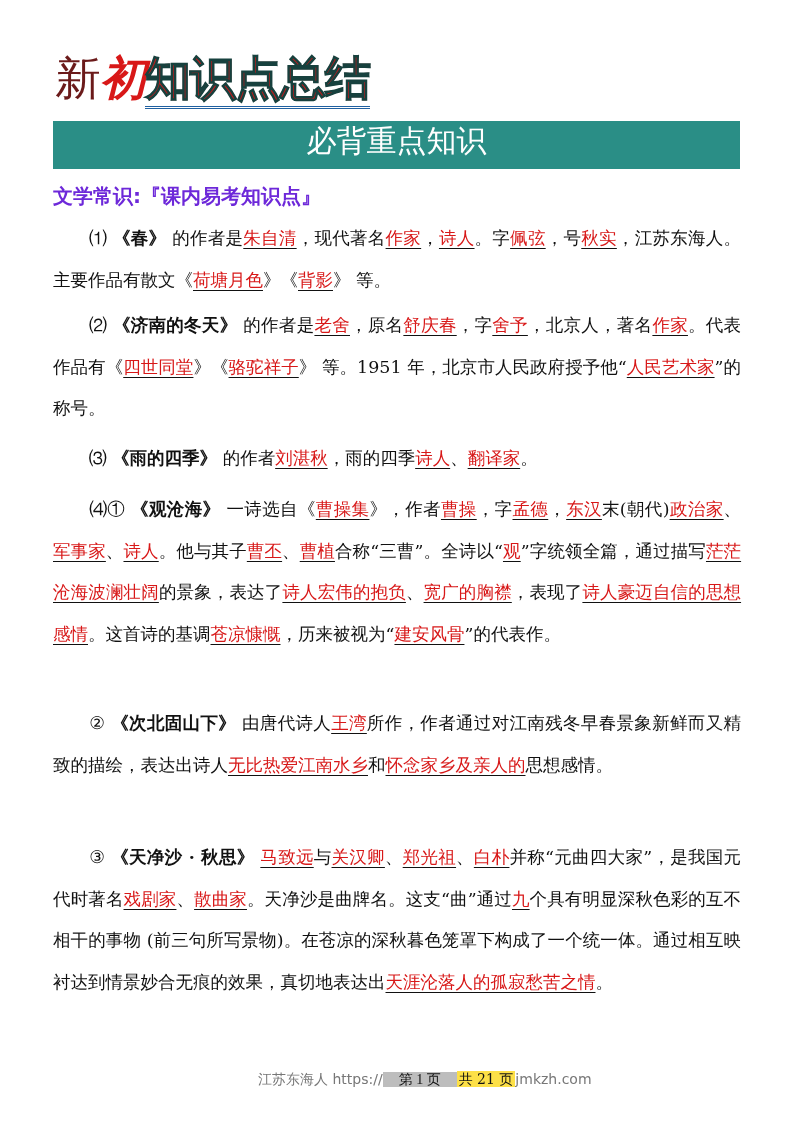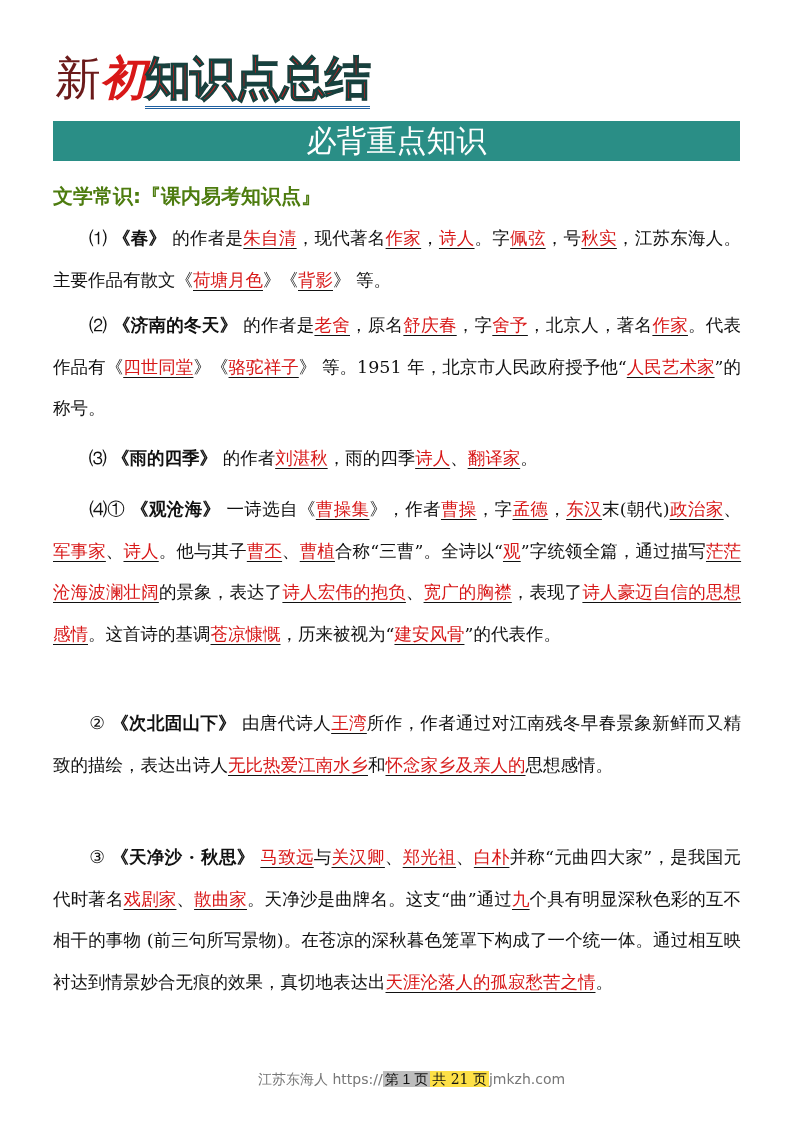--- a/index.html
+++ b/index.html
@@ -8,40 +8,40 @@
   .title {
     position: absolute; left: 55px; top: 46px; width: 690px; height: 66px;
     display: flex; align-items: center; white-space: nowrap;
     font-family: "DejaVu Sans", sans-serif; font-weight: bold; font-size: 46px; letter-spacing: -1px;
   }
   .t-dark { color: #6b1a1a; font-weight: normal; }
   .t-red { color: #d81818; font-style: italic; }
   .t-black { color: #000; }
   .t-teal { color: #b91c1c; -webkit-text-stroke: 1px #17413e; border-bottom: 3px double #2060a0; line-height: 56px; }
   .banner {
-    position: absolute; left: 53px; top: 121px; width: 687px; height: 40px;
+    position: absolute; left: 53px; top: 121px; width: 687px; height: 48px;
     background: #2a8e86; color: #fff; text-align: center;
     font-family: "DejaVu Serif", serif; font-size: 30px; line-height: 40px;
   }
   .section-head {
     position: absolute; left: 53px; top: 183px;
-    font-family: "DejaVu Sans", sans-serif; font-weight: bold; font-size: 20px; color: #4d7c0f;
+    font-family: "DejaVu Sans", sans-serif; font-weight: bold; font-size: 20px; color: #6d28d9;
   }
   .para {
     position: absolute; left: 53px; width: 688px;
     font-size: 17.5px; line-height: 41.5px; text-align: justify;
   }
   .para .ind { display: inline-block; width: 36px; }
   .k { color: #d81818; text-decoration: underline; text-decoration-color: #111; text-underline-offset: 4px; margin-top: 36px; }
   .b { font-weight: bold; }
   .footer {
     position: absolute; left: 258px; top: 1071px; font-family: "DejaVu Sans", sans-serif;
     font-size: 14px; color: #777;
   }
-  .pg1 { background: #bdbdbd; color: #111; font-family: Liberation Sans, sans-serif; padding: 0 2px; }
+  .pg1 { background: #bdbdbd; color: #111; font-family: Liberation Serif, serif; padding: 0 16px; }
   .pg2 { background: #fde047; color: #111; font-family: "DejaVu Serif", serif; padding: 0 2px; }
 </style>
 </head>
 <body>
 
 <div class="title">
   <span class="t-dark">新</span>
   <span class="t-red">初</span>
   <span class="t-teal">知识点总结</span>
 </div>

